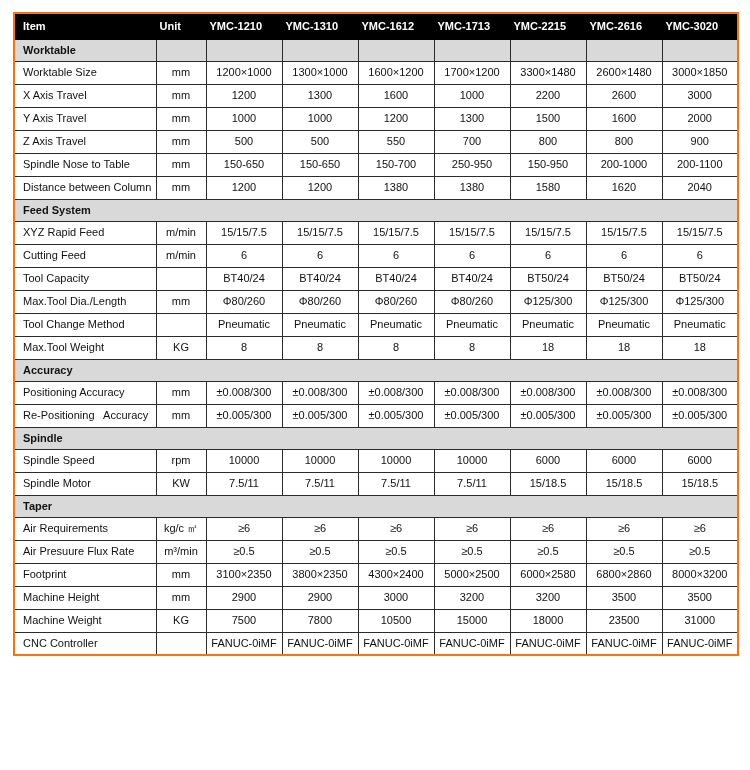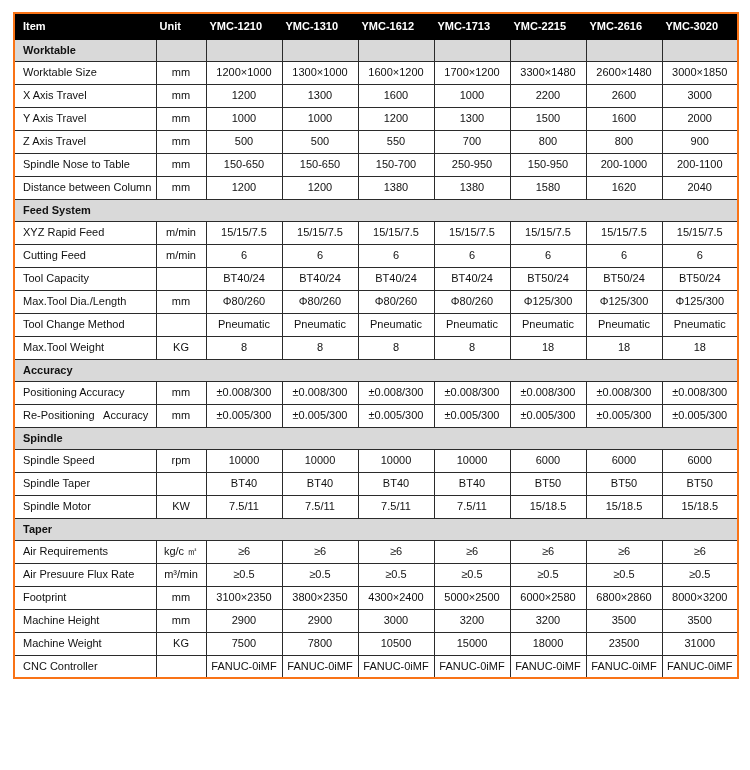--- a/index.html
+++ b/index.html
@@ -255,31 +255,20 @@
           <td class="unit-cell">rpm</td>
           <td class="value-cell">10000</td>
           <td class="value-cell">10000</td>
           <td class="value-cell">10000</td>
           <td class="value-cell">10000</td>
           <td class="value-cell">6000</td>
           <td class="value-cell">6000</td>
           <td class="value-cell">6000</td>
         </tr>
         <tr class="data-row">
-          <td class="item-cell">Spindle Taper</td>
-          <td class="unit-cell"></td>
-          <td class="value-cell">BT40</td>
-          <td class="value-cell">BT40</td>
-          <td class="value-cell">BT40</td>
-          <td class="value-cell">BT40</td>
-          <td class="value-cell">BT50</td>
-          <td class="value-cell">BT50</td>
-          <td class="value-cell">BT50</td>
-        </tr>
-        <tr class="data-row">
           <td class="item-cell">Spindle Motor</td>
           <td class="unit-cell">KW</td>
           <td class="value-cell">7.5/11</td>
           <td class="value-cell">7.5/11</td>
           <td class="value-cell">7.5/11</td>
           <td class="value-cell">7.5/11</td>
           <td class="value-cell">15/18.5</td>
           <td class="value-cell">15/18.5</td>
           <td class="value-cell">15/18.5</td>
         </tr>

